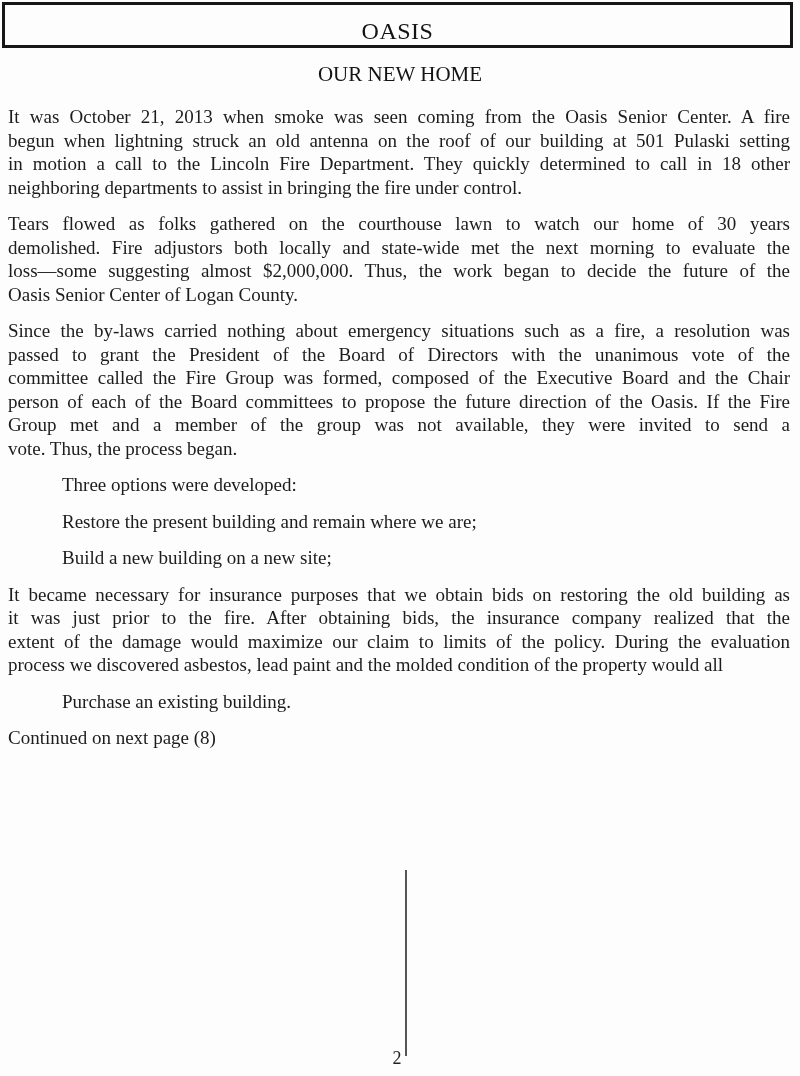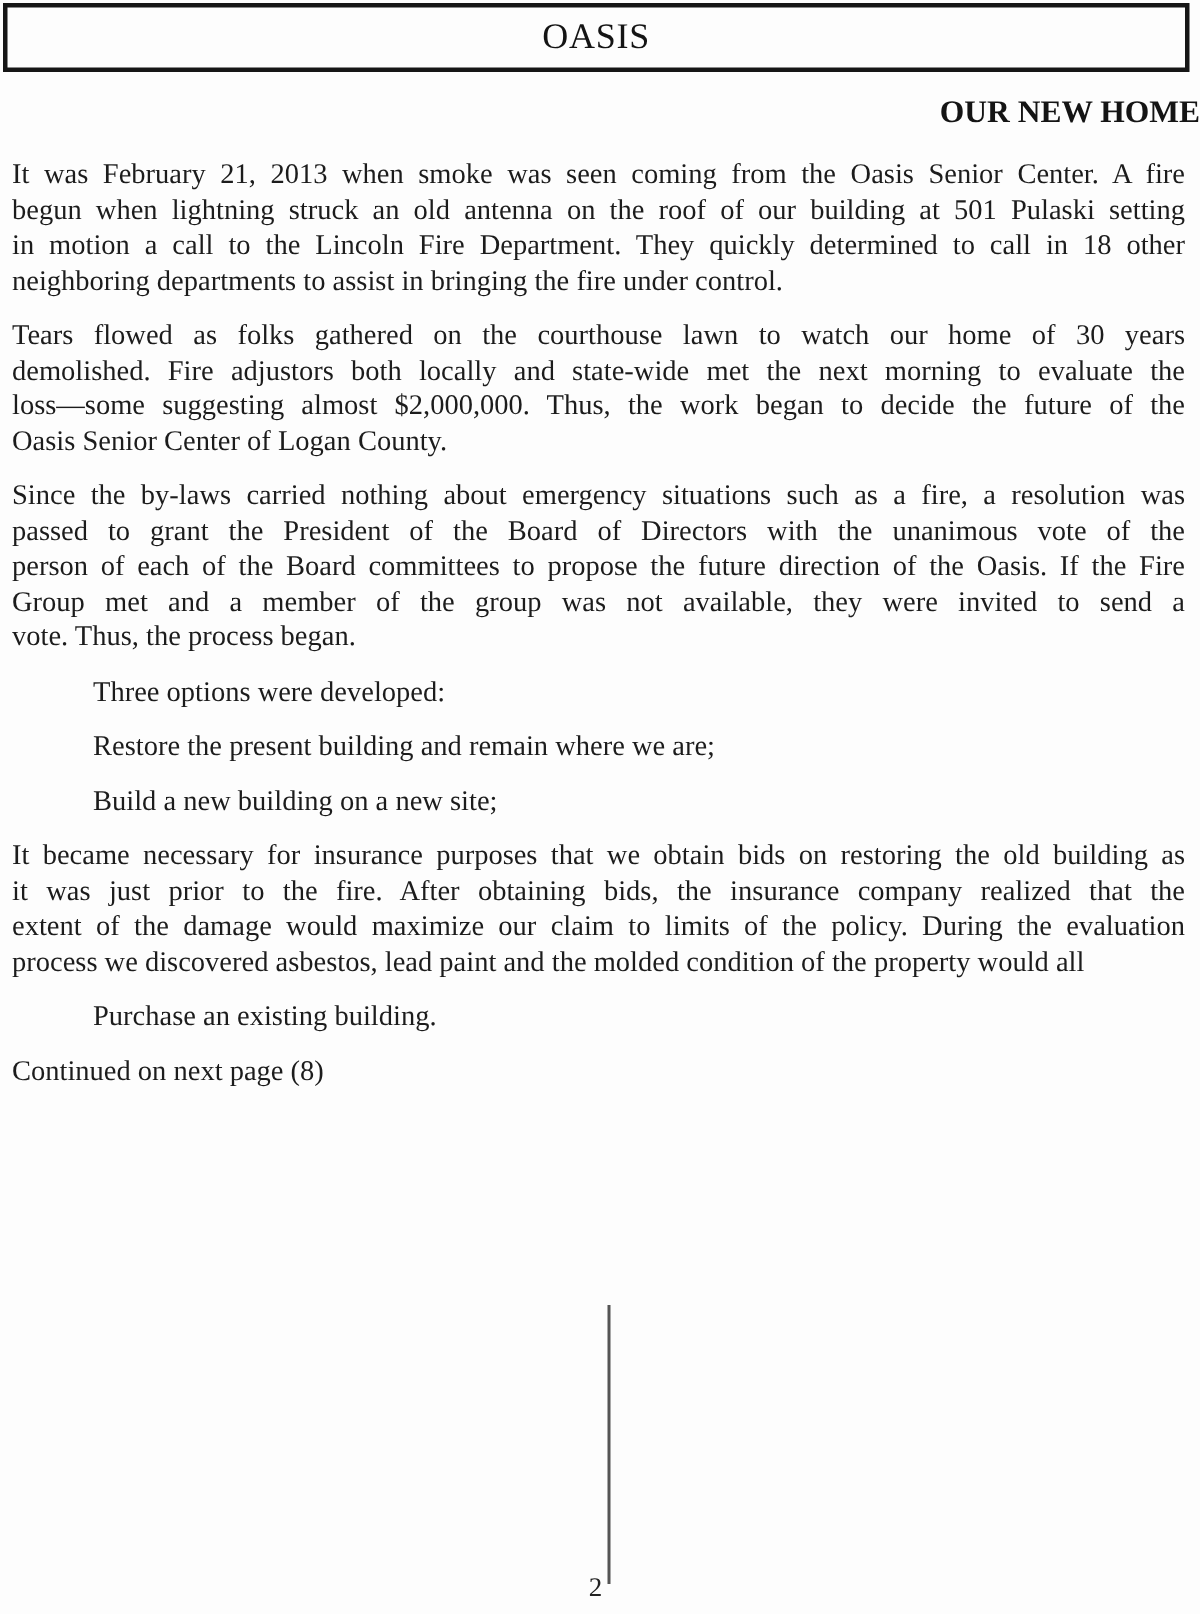--- a/index.html
+++ b/index.html
@@ -11,34 +11,34 @@
     background: #fdfdfd;
     font-family: "Liberation Serif", "DejaVu Serif", serif;
     color: #1c1c1c;
     overflow: hidden;
   }
   .title-box {
     margin: 2px 7px 0 2px;
     height: 46px;
     border: 3px solid #161616;
     display: flex;
-    align-items: center;
+    align-items: flex-end;
     justify-content: center;
   }
   .title-box .box-title {
     font-size: 24px;
     letter-spacing: 0.5px;
     color: #141414;
   }
   .page-heading {
     margin-top: 14px;
     margin-bottom: 18px;
-    text-align: right;
+    text-align: center;
     font-size: 21px;
-    font-weight: bold;
+    font-weight: normal;
     color: #141414;
   }
   .doc-body {
     padding: 0 10px 0 8px;
     font-size: 19px;
   }
   .para { margin-bottom: 13px; }
   .para.indent { padding-left: 54px; }
   .line { line-height: 23.5px; white-space: normal; }
   .line.just {
@@ -70,34 +70,35 @@
 <div class="page">
 
   <div class="title-box">
     <span class="box-title">OASIS</span>
   </div>
 
   <div class="page-heading">OUR NEW HOME</div>
 
   <div class="doc-body">
       <div class="para">
-        <div class="line just">It was February 21, 2013 when smoke was seen coming from the Oasis Senior Center.  A fire</div>
+        <div class="line just">It was October 21, 2013 when smoke was seen coming from the Oasis Senior Center.  A fire</div>
         <div class="line just">begun when lightning struck an old antenna on the roof of our building at 501 Pulaski setting</div>
         <div class="line just">in motion a call to the Lincoln Fire Department.  They quickly determined to call in 18 other</div>
         <div class="line">neighboring departments to assist in bringing the fire under control.</div>
       </div>
       <div class="para">
         <div class="line just">Tears flowed as folks gathered on the courthouse lawn to watch our home of  30 years</div>
         <div class="line just">demolished.  Fire adjustors both locally and state-wide met the next morning to evaluate the</div>
         <div class="line just">loss—some suggesting almost $2,000,000.  Thus, the work began to decide the future of the</div>
         <div class="line">Oasis Senior Center of Logan County.</div>
       </div>
       <div class="para">
         <div class="line just">Since the by-laws carried nothing about emergency situations such as a fire, a resolution was</div>
         <div class="line just">passed to grant the President of the Board of Directors with the unanimous vote of the</div>
+        <div class="line just">committee called the Fire Group was formed, composed of the Executive Board and the Chair</div>
         <div class="line just">person of each of the Board committees to propose the future direction of the Oasis. If the Fire</div>
         <div class="line just">Group met and a member of the group was not available, they were invited to send a</div>
         <div class="line">vote. Thus, the process began.</div>
       </div>
       <div class="para indent">
         <div class="line">Three options were developed:</div>
       </div>
       <div class="para indent">
         <div class="line">Restore the present building and remain where we are;</div>
       </div>

